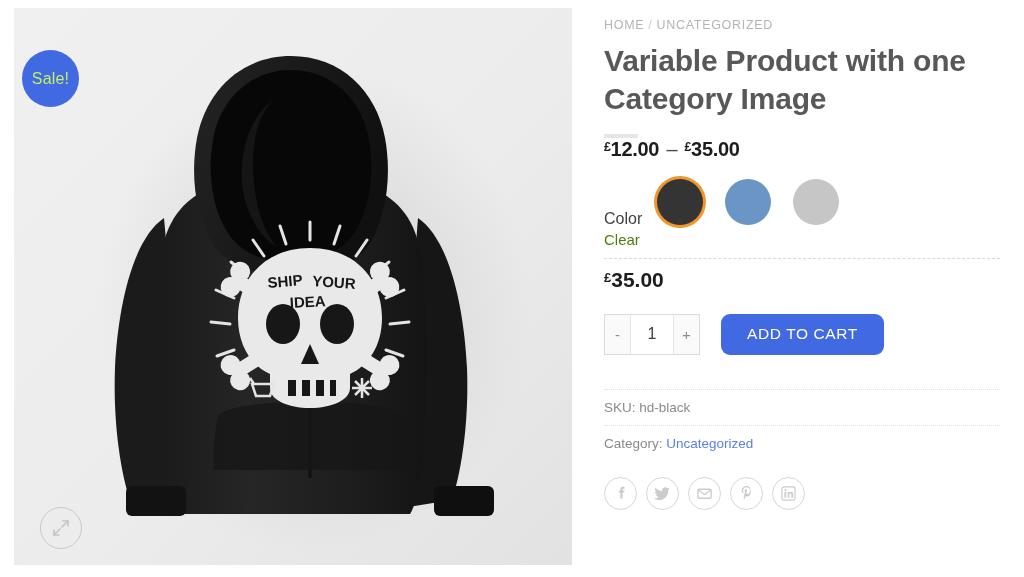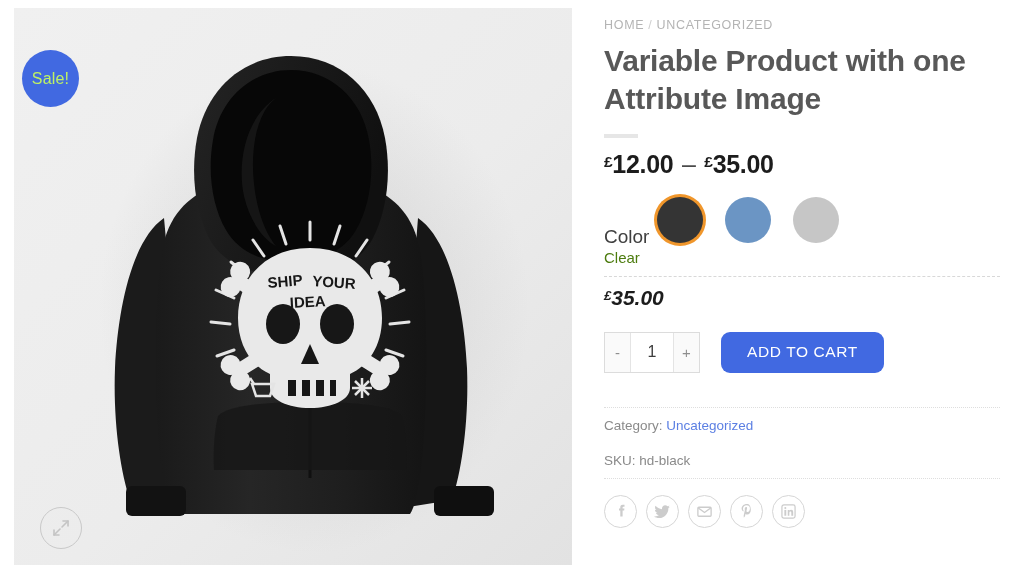--- a/index.html
+++ b/index.html
@@ -102,22 +102,22 @@
     color: #585858;
     letter-spacing: -0.2px;
   }
   .title-rule {
     width: 34px;
     height: 4px;
     background: #e6e6e6;
     margin: 16px 0 0 0;
   }
   .price-range {
-    margin-top: 12px;
-    font-size: 25px;
+    margin-top: 0;
+    font-size: 20px;
     font-weight: bold;
     color: #1c1c1c;
     letter-spacing: -0.3px;
   }
   .price-range .cur,
   .price-now .cur {
     font-size: 0.62em;
     vertical-align: 0.42em;
     font-weight: bold;
   }
@@ -131,21 +131,21 @@
   .variations {
     margin-top: 14px;
   }
   .variation-row {
     display: flex;
     align-items: center;
     height: 54px;
   }
   .variation-label {
     width: 52px;
-    font-size: 19px;
+    font-size: 16px;
     color: #3f3f3f;
     margin-top: 34px;
   }
   .swatches {
     display: flex;
     align-items: center;
     gap: 22px;
     margin-left: 1px;
   }
   .swatch {
@@ -166,21 +166,20 @@
   }
   .dashed-sep {
     border-top: 1px dashed #d8d8d8;
     margin-top: 9px;
   }
   .price-now {
     margin-top: 9px;
     font-size: 21px;
     font-weight: bold;
     color: #1c1c1c;
-    font-style: italic;
   }
 
   
   .cart-row {
     display: flex;
     align-items: center;
     margin-top: 22px;
   }
   .qty {
     display: flex;
@@ -407,21 +406,21 @@
       </svg>
     </div>
   </div>
 
   <div class="summary">
 
     <nav class="breadcrumb">
       <a href="#">HOME</a><span class="sep">/</span><span>UNCATEGORIZED</span>
     </nav>
 
-    <h1 class="product-title">Variable Product with one Attribute Image</h1>
+    <h1 class="product-title">Variable Product with one Category Image</h1>
 
     <div class="title-rule"></div>
 
     <div class="price-range">
       <span class="cur">£</span><span>12.00</span>
       <span class="dash">–</span>
       <span class="cur">£</span><span>35.00</span>
     </div>
 
     <div class="variations">
@@ -446,27 +445,27 @@
         <div class="qty">
           <div class="qty-btn minus">-</div>
           <input class="qty-input" type="text" value="1" style="">
           <div class="qty-btn plus">+</div>
         </div>
         <button class="add-to-cart" style="background: rgb(65, 105, 225); border-radius: 9px;">Add to cart</button>
       </div>
     </div>
 
     <div class="meta">
+      <div class="meta-row">
+        <span>SKU:</span>
+        <span>hd-black</span>
+      </div>
       <div class="meta-row last">
         <span>Category:</span>
         <a href="#">Uncategorized</a>
-      </div>
-      <div class="meta-row">
-        <span>SKU:</span>
-        <span>hd-black</span>
       </div>
     </div>
 
     <div class="share">
       <div class="share-icon">
         <svg width="16" height="16" viewBox="0 0 16 16" fill="#cccccc">
           <path d="M9.6 5.6V4.4c0-.5.3-.7.6-.7h1.3V1.8H9.7C7.9 1.8 7.3 3 7.3 4.2v1.4H6v2h1.3v6h2.3v-6h1.6l.2-2H9.6z"></path>
         </svg>
       </div>
       <div class="share-icon">

